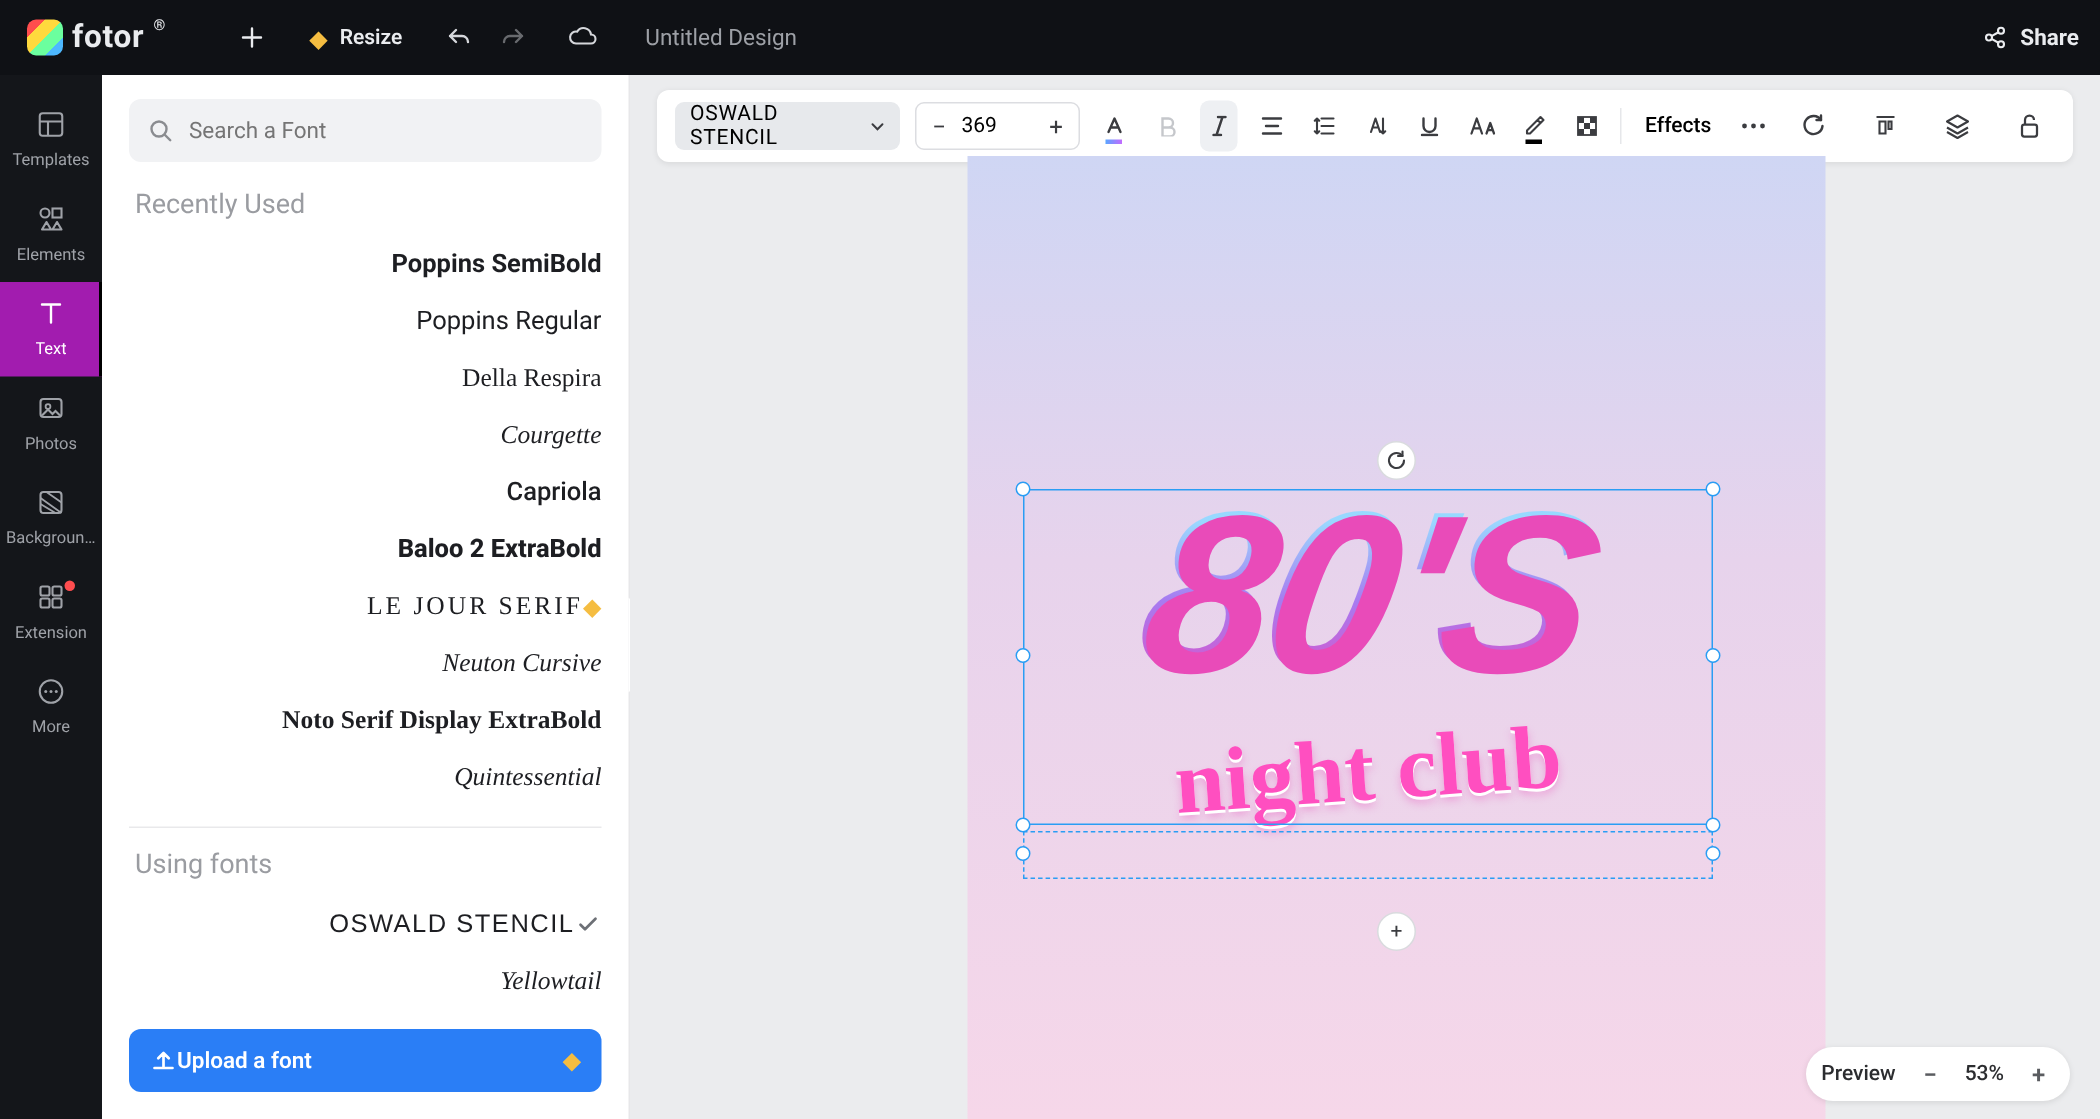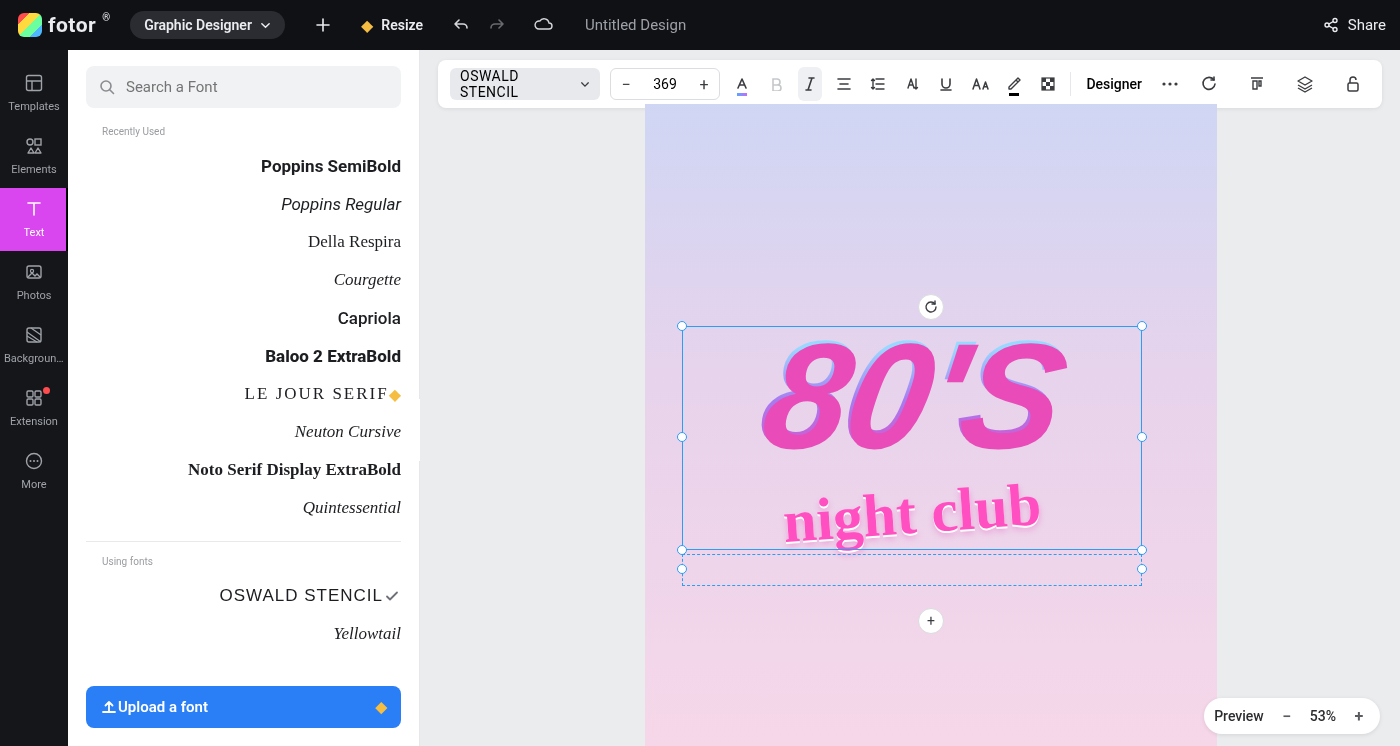--- a/index.html
+++ b/index.html
@@ -13,71 +13,71 @@
   }
   .logo-word { font-weight:700; font-size:21px; letter-spacing:.5px; }
   .logo-reg { font-size:10px; transform:translateY(-8px); }
   .mode-pill { background:#2a2c32; border-radius:18px; padding:6px 14px; display:flex; align-items:center; gap:8px; font-size:14px; font-weight:600; cursor:pointer; }
   .tb-icon { width:36px; height:36px; display:flex; align-items:center; justify-content:center; color:#d5d7db; border-radius:8px; cursor:pointer; }
   .tb-gap-sm { width:10px; }
   .tb-gap { width:20px; }
   .tb-label { font-size:14px; font-weight:600; }
   .doc-title { color:#9da0a6; font-size:15px; margin-left:24px; }
   .spacer { flex:1; }
-  .share { display:flex; align-items:center; gap:8px; font-size:15px; font-weight:400; cursor:pointer; }
+  .share { display:flex; align-items:center; gap:8px; font-size:15px; font-weight:700; cursor:pointer; }
 
   
   .shell { display:flex; height:696px; }
   .leftnav { width:68px; background:#14161a; display:flex; flex-direction:column; align-items:center; padding-top:12px; }
   .nav-item { width:68px; padding:10px 0 12px; display:flex; flex-direction:column; align-items:center; gap:6px; color:#9fa2a8; font-size:11px; cursor:pointer; position:relative; }
-  .nav-item.active { background:#d946ef; color:#fff; }
+  .nav-item.active { background:#a21caf; color:#fff; }
   .nav-item.active::after { content:""; position:absolute; right:-1px; top:0; bottom:0; width:3px; background:#000; }
   .nav-ic { width:22px; height:22px; display:flex; align-items:center; justify-content:center; }
   .red-dot { position:absolute; top:10px; right:18px; width:7px; height:7px; border-radius:50%; background:#ff4d4f; }
   .trunc { max-width:60px; white-space:nowrap; overflow:hidden; text-overflow:ellipsis; }
 
   
   .sidepanel { width:352px; background:#fff; display:flex; flex-direction:column; border-right:1px solid #e7e7e9; position:relative; }
   .search-wrap { padding:16px 18px 14px; }
   .search { background:#f1f2f4; border-radius:8px; height:42px; display:flex; align-items:center; padding:0 12px; gap:10px; }
   .search input { border:0; outline:0; background:transparent; font-size:15px; color:#a21caf; flex:1; }
   .fontlist { flex:1; overflow:auto; padding:0 18px 0 18px; }
-  .sec-label { color:#9a9ca1; font-size:10px; margin:4px 16px 10px; }
+  .sec-label { color:#9a9ca1; font-size:18px; margin:4px 4px 10px; }
   .font-row { height:38px; display:flex; align-items:center; justify-content:flex-end; cursor:pointer; color:#1d1e22; }
   .font-row .name { font-size:17px; }
   .font-row .premium { color:#f5bd41; }
   .font-row .check { color:#6d7076; }
   .divider { height:1px; background:#e9e9eb; margin:14px 0; }
   .upload-wrap { padding:12px 18px 18px; }
   .upload-btn { background:#2a7ef6; color:#fff; border-radius:8px; height:42px; display:flex; align-items:center; padding:0 14px; font-size:15px; font-weight:600; cursor:pointer; position:relative; }
   .upload-btn .premium { position:absolute; right:14px; color:#f5bd41; }
   
   .fs-poppins-sb { font-weight:700; }
-  .fs-poppins    { font-weight:400;font-style:italic; }
+  .fs-poppins    { font-weight:400; }
   .fs-della      { font-family:Georgia,serif; font-size:15px; }
   .fs-courgette  { font-style:italic; font-family:"Segoe Script","Brush Script MT",cursive; font-size:18px; }
   .fs-capriola   { font-weight:500; }
   .fs-baloo      { font-weight:800; }
   .fs-lejour     { font-family:"Didot","Times New Roman",serif; text-transform:uppercase; letter-spacing:2px; font-size:14px;margin-left:48px; }
   .fs-neuton     { font-style:italic; font-family:Georgia,serif; font-size:15px;}
   .fs-notoserif  { font-family:Georgia,serif; font-weight:800; font-size:18px;}
   .fs-quint      { font-style:italic; font-family:"Palatino Linotype",serif; font-size:17px;margin-left:48px;}
   .fs-oswald     { font-family:Impact,Haettenschweiler,"Arial Narrow Bold",sans-serif; letter-spacing:1px; font-size:17px; text-transform:uppercase;}
   .fs-yellow     { font-style:italic; font-family:"Brush Script MT",cursive; font-size:18px; }
 
   
   .collapse { position:absolute; right:-16px; top:348px; width:16px; height:64px; background:#fff; border:1px solid #e7e7e9; border-left:0; border-radius:0 10px 10px 0; display:flex; align-items:center; justify-content:center; color:#8a8c90; font-size:12px; cursor:pointer;}
 
   
   .stage { flex:1; background:#ebecee; position:relative; }
   .ctx-toolbar { position:absolute; left:18px; right:18px; top:10px; height:48px; background:#fff; border-radius:8px; box-shadow:0 1px 4px rgba(0,0,0,.08); display:flex; align-items:center; padding:0 12px; gap:10px; }
   .font-select { background:#e7e9ec; border-radius:6px; height:32px; display:flex; align-items:center; padding:0 10px; gap:10px; font-family:Impact,sans-serif; font-size:14px; text-transform:uppercase; letter-spacing:.5px; cursor:pointer; min-width:150px; justify-content:space-between;}
   .stepper { height:32px; border:1px solid #dcdde1; border-radius:6px; display:flex; align-items:center; }
   .step-btn { width:30px; height:32px; display:flex; align-items:center; justify-content:center; cursor:pointer; color:#3b3c40;}
-  .step-val { width:48px; text-align:center; font-size:14px; border:0; outline:0; }
+  .step-val { width:48px; text-align:left; font-size:14px; border:0; outline:0; }
   .ctx-icon { width:34px; height:34px; display:flex; align-items:center; justify-content:center; border-radius:6px; color:#3b3c40; cursor:pointer; }
   .ctx-icon.active { background:#eef0f3; }
   .ctx-icon.muted { color:#c5c7cb; }
   .v-sep { width:1px; height:24px; background:#e6e7ea; }
   .font-color { position:relative; }
   .font-color::after { content:""; position:absolute; left:7px; right:7px; bottom:5px; height:3px; background:linear-gradient(90deg,#5aa6ff,#c36bff);}
   .hl-color { position:relative; }
   .hl-color::after { content:""; position:absolute; left:7px; right:7px; bottom:5px; height:3px; background:#000;}
   .effects-btn { font-size:14px; font-weight:500; padding:0 6px; cursor:pointer; }
   .ctx-right { margin-left:auto; display:flex; align-items:center; gap:14px; }
@@ -114,26 +114,20 @@
 </style>
 </head>
 <body>
 
 <div class="topbar">
   <div class="logo">
     <div class="logo-mark"></div>
     <span class="logo-word">fotor</span>
     <span class="logo-reg">®</span>
   </div>
-  <div class="mode-pill">
-    <span>Graphic Designer</span>
-    <svg width="11" height="11" viewBox="0 0 12 12">
-        <path d="M2 4l4 4 4-4" stroke="#eaecef" stroke-width="1.6" fill="none" stroke-linecap="round"></path>
-      </svg>
-  </div>
   <div class="tb-gap"></div>
   <div class="tb-icon">
     <svg width="16" height="16" viewBox="0 0 16 16">
         <path d="M8 2v12M2 8h12" stroke="#eaecef" stroke-width="1.6" stroke-linecap="round"></path>
       </svg>
   </div>
   <div class="tb-gap"></div>
   <div style="display:flex;align-items:center;gap:8px">
     <span style="color:#f5bd41">◆</span>
     <span class="tb-label">Resize</span>
@@ -386,21 +380,21 @@
         <svg width="16" height="16" viewBox="0 0 16 16">
           <rect x="2" y="2" width="12" height="12" stroke="#3b3c40" stroke-width="1.2" fill="none"></rect>
           <rect x="2" y="2" width="4" height="4" fill="#3b3c40"></rect>
             <rect x="10" y="2" width="4" height="4" fill="#3b3c40"></rect>
           <rect x="6" y="6" width="4" height="4" fill="#3b3c40"></rect>
             <rect x="2" y="10" width="4" height="4" fill="#3b3c40"></rect>
             <rect x="10" y="10" width="4" height="4" fill="#3b3c40"></rect>
         </svg>
       </div>
       <div class="v-sep"></div>
-      <div class="effects-btn">Designer</div>
+      <div class="effects-btn">Effects</div>
       <div class="ctx-icon">
         <svg width="18" height="6" viewBox="0 0 18 6">
             <circle cx="3" cy="3" r="1.6" fill="#3b3c40"></circle>
             <circle cx="9" cy="3" r="1.6" fill="#3b3c40"></circle>
             <circle cx="15" cy="3" r="1.6" fill="#3b3c40"></circle>
           </svg>
       </div>
 
       <div class="ctx-right">
         <div class="ctx-icon">

